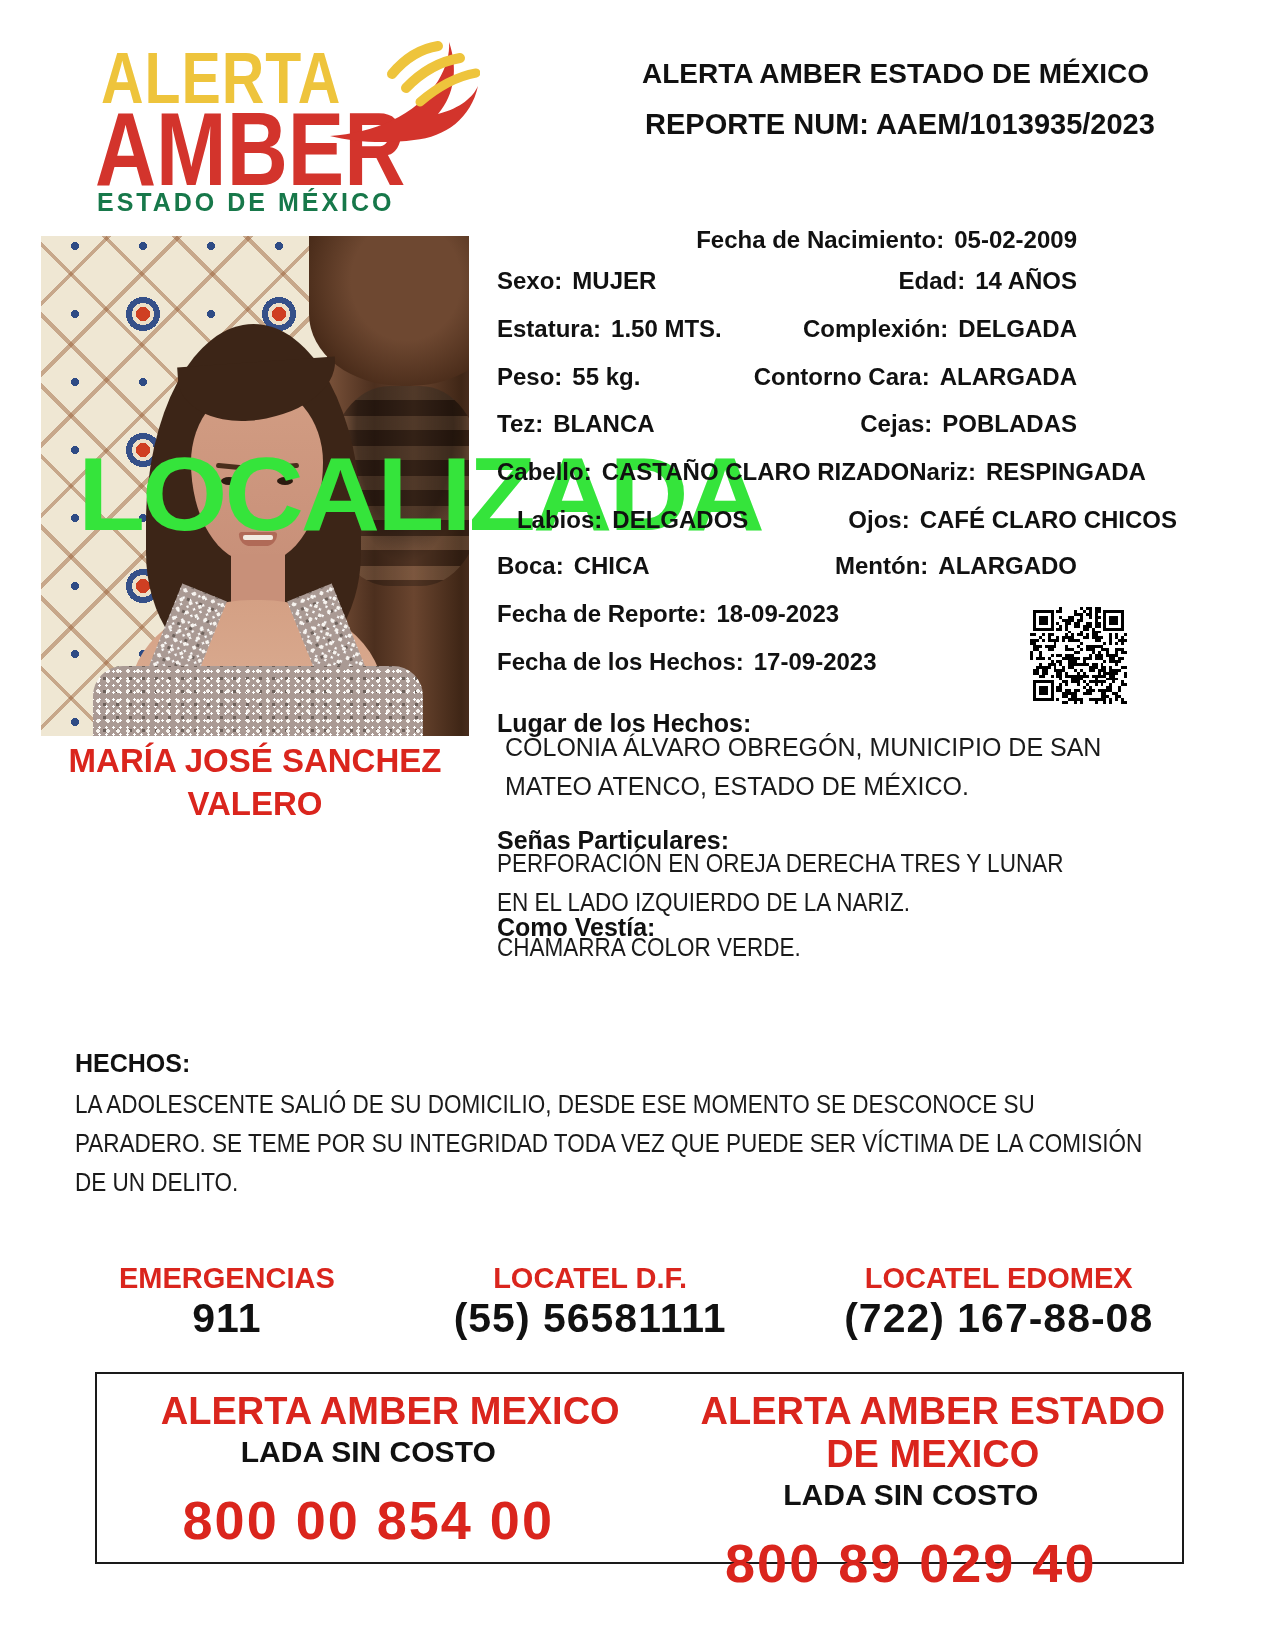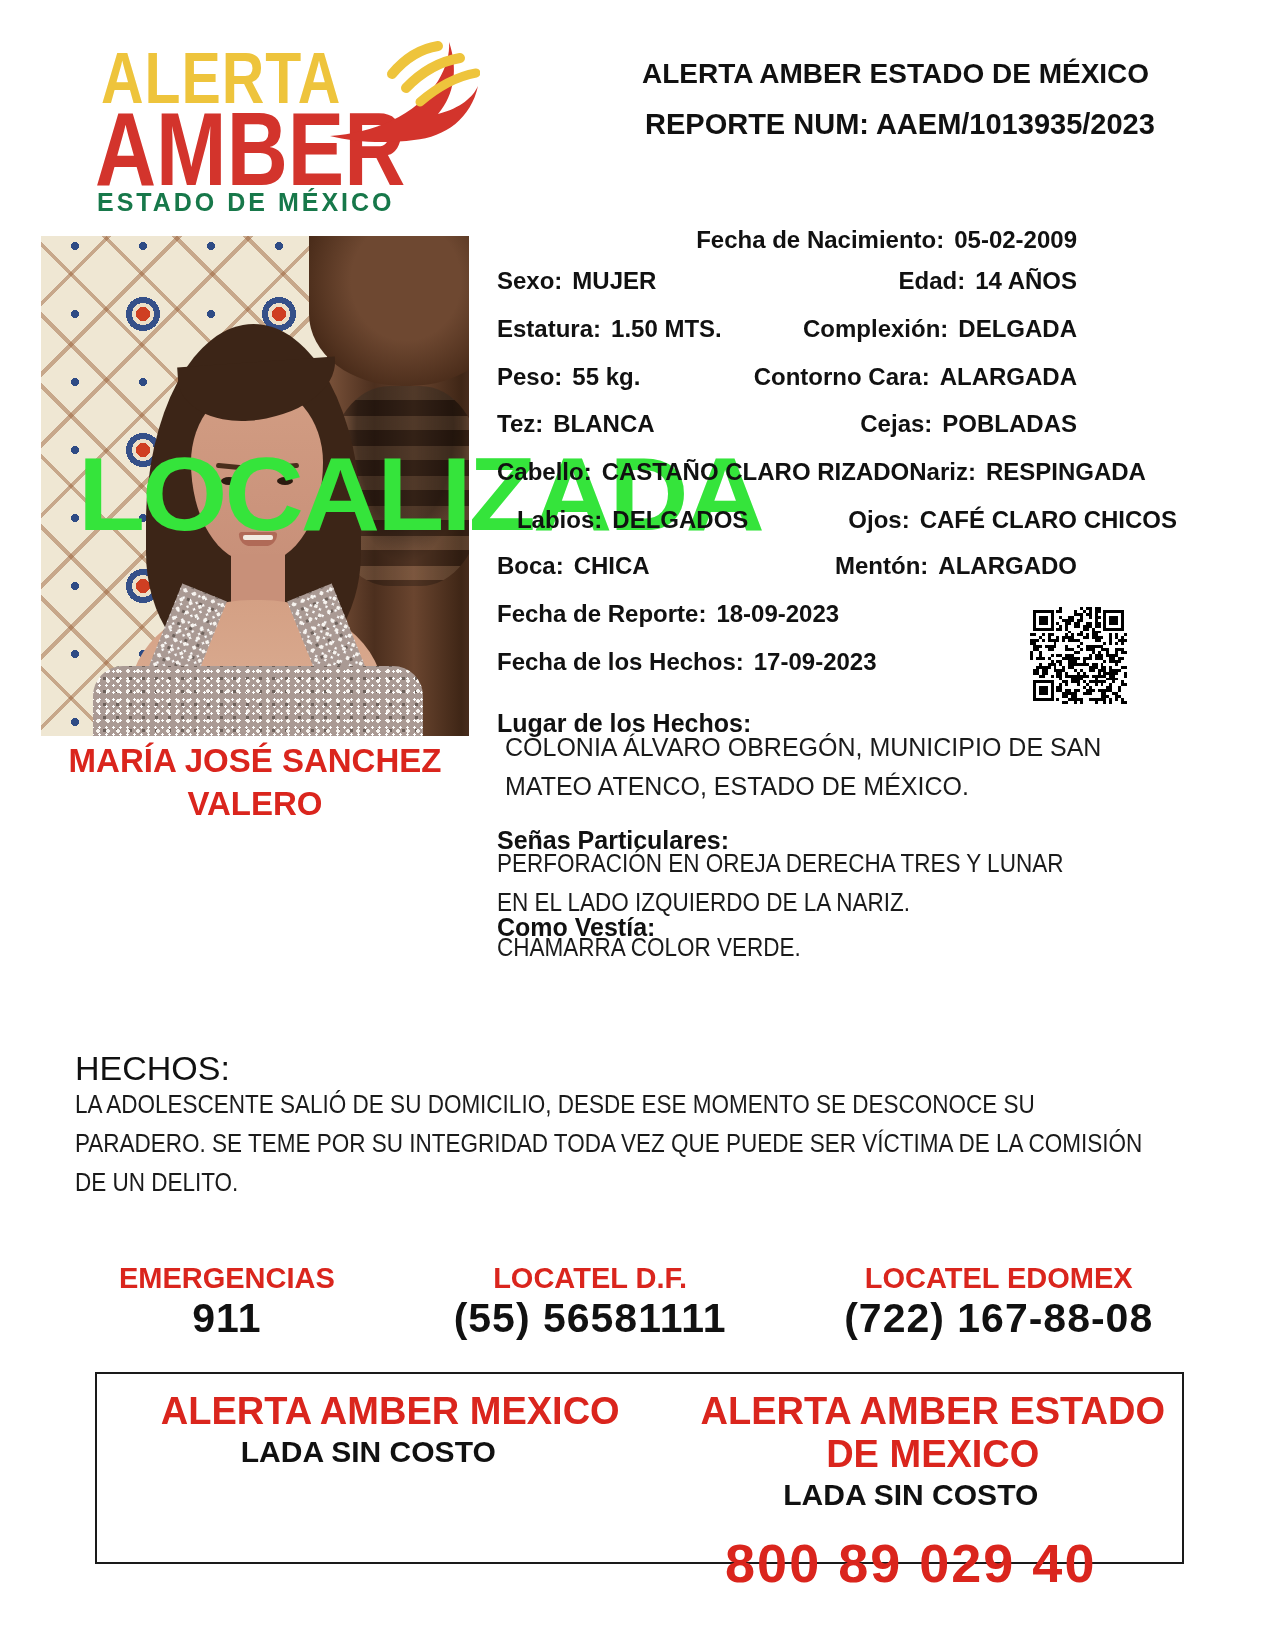--- a/index.html
+++ b/index.html
@@ -78,21 +78,21 @@
   .dcell .val{margin-left:10px;}
   .slabel{position:absolute;left:0;font-size:25px;font-weight:bold;color:#111;margin-top:14px;}
   .sbody{position:absolute;font-size:25px;font-weight:normal;color:#1a1a1a;line-height:1.55;}
   .cond{transform:scaleX(.9);transform-origin:left top;}
 
   
   .qr{position:absolute;left:1030px;top:607px;width:97px;height:97px;z-index:3;}
   .qr svg{width:100%;height:100%;}
 
   
-  .hechos-label{position:absolute;left:75px;top:1049px;font-size:34px;font-weight:normal;z-index:3;color:#111;}
+  .hechos-label{position:absolute;left:75px;top:1049px;font-size:25px;font-weight:bold;z-index:3;color:#111;}
   .hechos-body{position:absolute;left:75px;top:1085px;width:1190px;z-index:3;font-size:25px;color:#1a1a1a;
      line-height:1.55;transform:scaleX(.9);transform-origin:left top;}
 
   
   .contacts{position:absolute;left:68px;top:1262px;width:1135px;display:flex;z-index:3;}
   .contact{text-align:center;}
   .contact:nth-child(1){width:28%;} .contact:nth-child(2){width:36%;} .contact:nth-child(3){width:36%;}
   .contact .clabel{color:var(--red);font-size:29px;font-weight:bold;}
   .contact .cnumber{color:#111;font-size:41px;font-weight:bold;letter-spacing:1px;}
 
@@ -278,20 +278,21 @@
     <div class="contact">
       <div class="clabel">LOCATEL EDOMEX</div>
       <div class="cnumber">(722) 167-88-08</div>
     </div>
   </div>
 
   <div class="footer-box">
     <div class="fcol">
       <div class="ftitle">ALERTA AMBER MEXICO</div>
       <div class="fsub">LADA SIN COSTO</div>
+      <div class="fnumber">800 00 854 00</div>
     </div>
     <div class="fcol">
       <div class="ftitle">ALERTA AMBER ESTADO DE MEXICO</div>
       <div class="fsub">LADA SIN COSTO</div>
       <div class="fnumber">800 89 029 40</div>
     </div>
   </div>
 
 </div>
 

